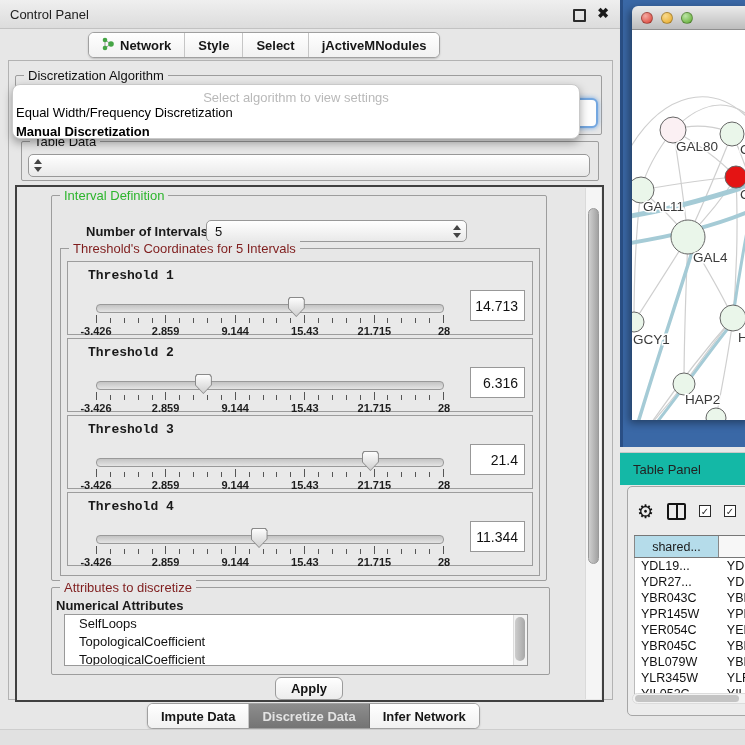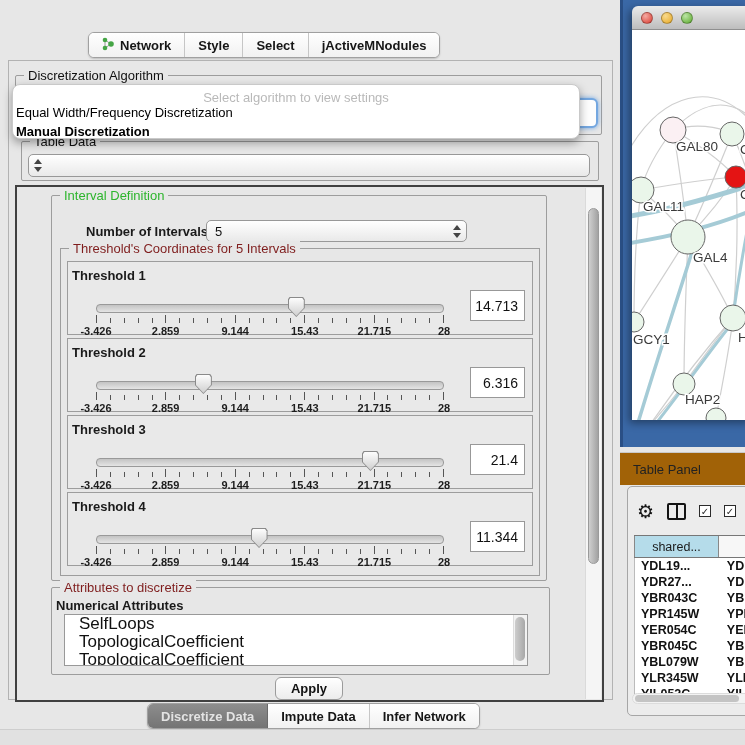--- a/index.html
+++ b/index.html
@@ -61,42 +61,42 @@
   .vthumb{position:absolute;left:2px;top:20px;width:11px;height:356px;border-radius:6px;
           background:linear-gradient(90deg,#cfcfcf,#a2a2a2);border:1px solid #9a9a9a;box-sizing:border-box;}
 
   .interval-group{left:34px;top:8px;width:494px;height:384px;}
   .iv-label{position:absolute;left:34px;top:28px;font-size:13px;font-weight:bold;}
   .iv-combo{position:absolute;left:154px;top:24px;width:261px;height:22px;}
 
   .thrs-group{position:absolute;left:8px;top:52px;width:478px;height:326px;border:1px solid #9d9d9d;}
 
   .threshold-box{position:absolute;left:6px;width:466px;height:74px;border:1px solid #9d9d9d;background:#e9e9e9;box-sizing:border-box;}
-  .t-label{position:absolute;left:4px;top:6px;font-size:13px;font-weight:bold;}
+  .t-label{position:absolute;left:20px;top:6px;font-size:13px;font-weight:bold;font-family:Liberation Mono, monospace;}
   .slider{position:absolute;left:28px;right:88px;top:34px;height:38px;}
   .track{position:absolute;left:0;right:0;top:8px;height:7px;border-radius:4px;
          background:linear-gradient(#c3c3c3,#e4e4e4);border:1px solid #999;}
   .thumb{position:absolute;top:1px;width:17px;height:20px;background:#8a8a8a;
          clip-path:polygon(10% 0,90% 0,100% 12%,100% 55%,50% 100%,0 55%,0 12%);}
   .thumb .inner{position:absolute;left:1px;top:1px;width:15px;height:18px;
          background:linear-gradient(#fdfdfd,#cfcfcf);
          clip-path:polygon(10% 0,90% 0,100% 12%,100% 55%,50% 100%,0 55%,0 12%);}
   .ticks{position:absolute;left:0;right:0;top:19px;height:9px;display:flex;justify-content:space-between;}
   .tick{width:1px;height:5px;margin-top:3px;background:#555;}
   .tick.major{height:8px;margin-top:0;}
   .scale{position:absolute;left:0;right:0;top:29px;height:12px;font-size:11px;font-weight:bold;color:#1d1d1d;}
   .scale-label{position:absolute;transform:translateX(-50%);white-space:nowrap;}
   .t-value{position:absolute;right:7px;top:28px;width:55px;height:31px;border:1px solid #989898;background:#fff;
            font-size:14px;text-align:right;padding-right:6px;color:#111;box-sizing:border-box;
            font-family:"Liberation Sans",sans-serif;}
 
   .attr-group{left:34px;top:400px;width:497px;height:86px;}
   .numattr{position:absolute;left:4px;top:10px;font-size:13px;font-weight:bold;}
   .attr-list{position:absolute;left:12px;top:26px;width:462px;height:50px;background:#fff;border:1px solid #999;overflow:hidden;}
-  .attr-item{padding-left:14px;font-size:17px;line-height:18px;color:#111;white-space:nowrap;}
+  .attr-item{padding-left:14px;font-size:13px;line-height:18px;color:#111;white-space:nowrap;}
   .list-scroll{position:absolute;right:0;top:0;width:13px;height:100%;background:#f2f2f2;border-left:1px solid #ddd;}
   .list-thumb{position:absolute;left:1px;top:2px;width:10px;height:44px;border-radius:5px;
               background:linear-gradient(90deg,#cdcdcd,#a8a8a8);}
 
   .apply-btn{position:absolute;left:258px;top:490px;width:68px;height:23px;border:1px solid #9b9b9b;border-radius:6px;
              background:linear-gradient(#ffffff,#ececec);font-size:13px;font-weight:bold;color:#111;
              font-family:"Liberation Sans",sans-serif;}
 
   .bottom-strip{position:absolute;left:0;top:729px;width:745px;height:16px;background:#e1e1e1;border-top:1px solid #cecece;}
 
@@ -107,51 +107,56 @@
   .mac-titlebar{position:absolute;left:0;top:0;width:120px;height:24px;border-radius:6px 0 0 0;
                 background:linear-gradient(#ebebeb,#bdbdbd);border-bottom:1px solid #8f8f8f;
                 display:flex;align-items:center;padding-left:9px;gap:8px;box-sizing:border-box;}
   .light{width:12px;height:12px;border-radius:50%;border:1px solid rgba(0,0,0,.28);box-sizing:border-box;flex:none;}
   .light.red{background:radial-gradient(circle at 35% 30%,#f4aaa2,#da3b30);}
   .light.yellow{background:radial-gradient(circle at 35% 30%,#f8da8e,#e7a824);}
   .light.green{background:radial-gradient(circle at 35% 30%,#bce5a6,#5aa92a);}
   .net-canvas{position:absolute;left:0;top:24px;width:120px;height:390px;background:#fff;overflow:hidden;}
 
   
-  .tp-bar{position:absolute;left:620px;top:452px;width:125px;height:32px;background:#a16207;border-top:1px solid #c9c9c9;}
+  .tp-bar{position:absolute;left:620px;top:452px;width:125px;height:32px;background:#14b8a6;border-top:1px solid #c9c9c9;}
   .tp-title{position:absolute;left:13px;top:9px;font-size:13px;color:#222;}
   .tp-container{position:absolute;left:627px;top:486px;width:133px;height:228px;background:#ececec;
                 border:1px solid #a6a6a6;border-radius:5px;}
   .tp-toolbar{position:absolute;left:9px;top:12px;display:flex;align-items:center;gap:13px;height:24px;}
   .gear{font-size:19px;line-height:19px;color:#141414;}
   .split-icon{width:19px;height:17px;border:2px solid #141414;border-radius:2px;position:relative;box-sizing:border-box;}
   .split-icon::after{content:"";position:absolute;left:7px;top:0;width:2px;height:13px;background:#141414;}
   .check-icon{width:12px;height:12px;border:1.5px solid #2a2a2a;font-size:10px;line-height:11px;text-align:center;
               color:#2a2a2a;box-sizing:border-box;background:#fff;}
   .tp-table{position:absolute;left:6px;top:48px;width:160px;}
   .tp-head{display:flex;height:21px;border-top:1px solid #777;border-bottom:1px solid #777;}
   .th{display:flex;align-items:center;justify-content:center;font-size:12.5px;background:#f7f7f7;
       border-right:1px solid #888;box-sizing:border-box;}
   .th.c1{width:85px;border-left:1px solid #888;}
   .th.c2{width:75px;justify-content:flex-end;padding-right:4px;}
   .th.selcol{background:#b5dcea;}
   .tp-rows{height:136px;overflow:hidden;background:#fff;border-left:1px solid #bbb;}
   .tr{display:flex;height:16px;align-items:center;background:#fff;}
-  .td{font-size:12.5px;font-weight:bold;color:#111;white-space:nowrap;overflow:hidden;}
+  .td{font-size:12.5px;font-weight:normal;color:#111;white-space:nowrap;overflow:hidden;}
   .td.c1{width:79px;padding-left:6px;}
   .td.c2{width:70px;padding-left:10px;}
   .tp-hscroll{position:absolute;left:4px;top:206px;width:122px;height:11px;background:#f3f3f3;
               border:1px solid #dcdcdc;border-radius:6px;box-sizing:border-box;}
   .tp-hthumb{position:absolute;left:2px;top:1px;width:104px;height:7px;background:#c4c4c4;border-radius:4px;}
 </style>
 </head>
 <body>
 
 <div class="root">
 
+  <div class="titlebar">
+    <span class="title">Control Panel</span>
+    <span class="float-btn"></span>
+    <span class="close-btn">✖</span>
+  </div>
 
   <div class="seg toptabs">
     <div class="tab">
       <span>
         <svg width="13" height="14" viewBox="0 0 13 14">
             <line x1="3" y1="3" x2="9" y2="7" stroke="#9a9a9a"></line>
             <line x1="3" y1="11" x2="9" y2="7" stroke="#9a9a9a"></line>
             <line x1="3" y1="3" x2="3" y2="11" stroke="#9a9a9a"></line>
             <circle cx="3" cy="3" r="2.3" fill="#45a545"></circle>
             <circle cx="3" cy="11" r="2.3" fill="#45a545"></circle>
@@ -419,25 +424,25 @@
 
   <div class="combo-sliver"></div>
 
   <div class="popup">
     <div class="prompt">Select algorithm to view settings</div>
     <div class="opt">Equal Width/Frequency Discretization</div>
     <div class="opt bold">Manual Discretization</div>
   </div>
 
   <div class="seg bottabs">
+    <div class="tab">
+        <span>Impute Data</span>
+      </div>
     <div class="tab selected">
         <span>Discretize Data</span>
-      </div>
-    <div class="tab">
-        <span>Impute Data</span>
       </div>
     <div class="tab">
         <span>Infer Network</span>
       </div>
   </div>
 
   <div class="bottom-strip"></div>
 
   <div class="net-frame"></div>
   <div class="mac-window">

